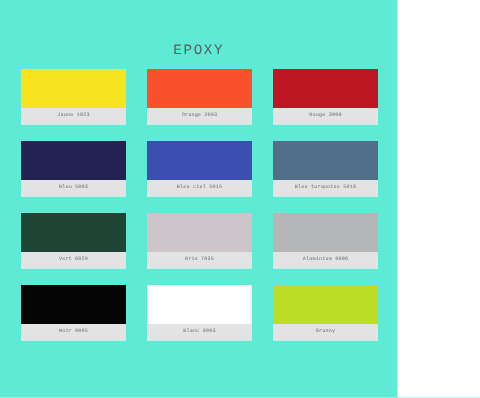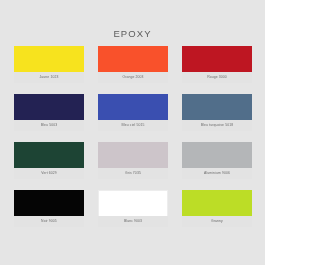--- a/index.html
+++ b/index.html
@@ -11,22 +11,23 @@
     width: 265px;
     height: 265px;
     overflow: hidden;
     font-family: "Liberation Sans", sans-serif;
     -webkit-font-smoothing: antialiased;
   }
   .palette-page {
     position: relative;
     width: 265px;
     height: 265px;
-    background: #e5e5e5;
+    background: #5eead4;
     box-sizing: border-box;
+    font-family: Liberation Mono, monospace;
   }
   .palette-title {
     position: absolute;
     top: 28px;
     left: 0;
     width: 265px;
     text-align: center;
     font-size: 9.5px;
     letter-spacing: 1.1px;
     color: #5c5c5c;

